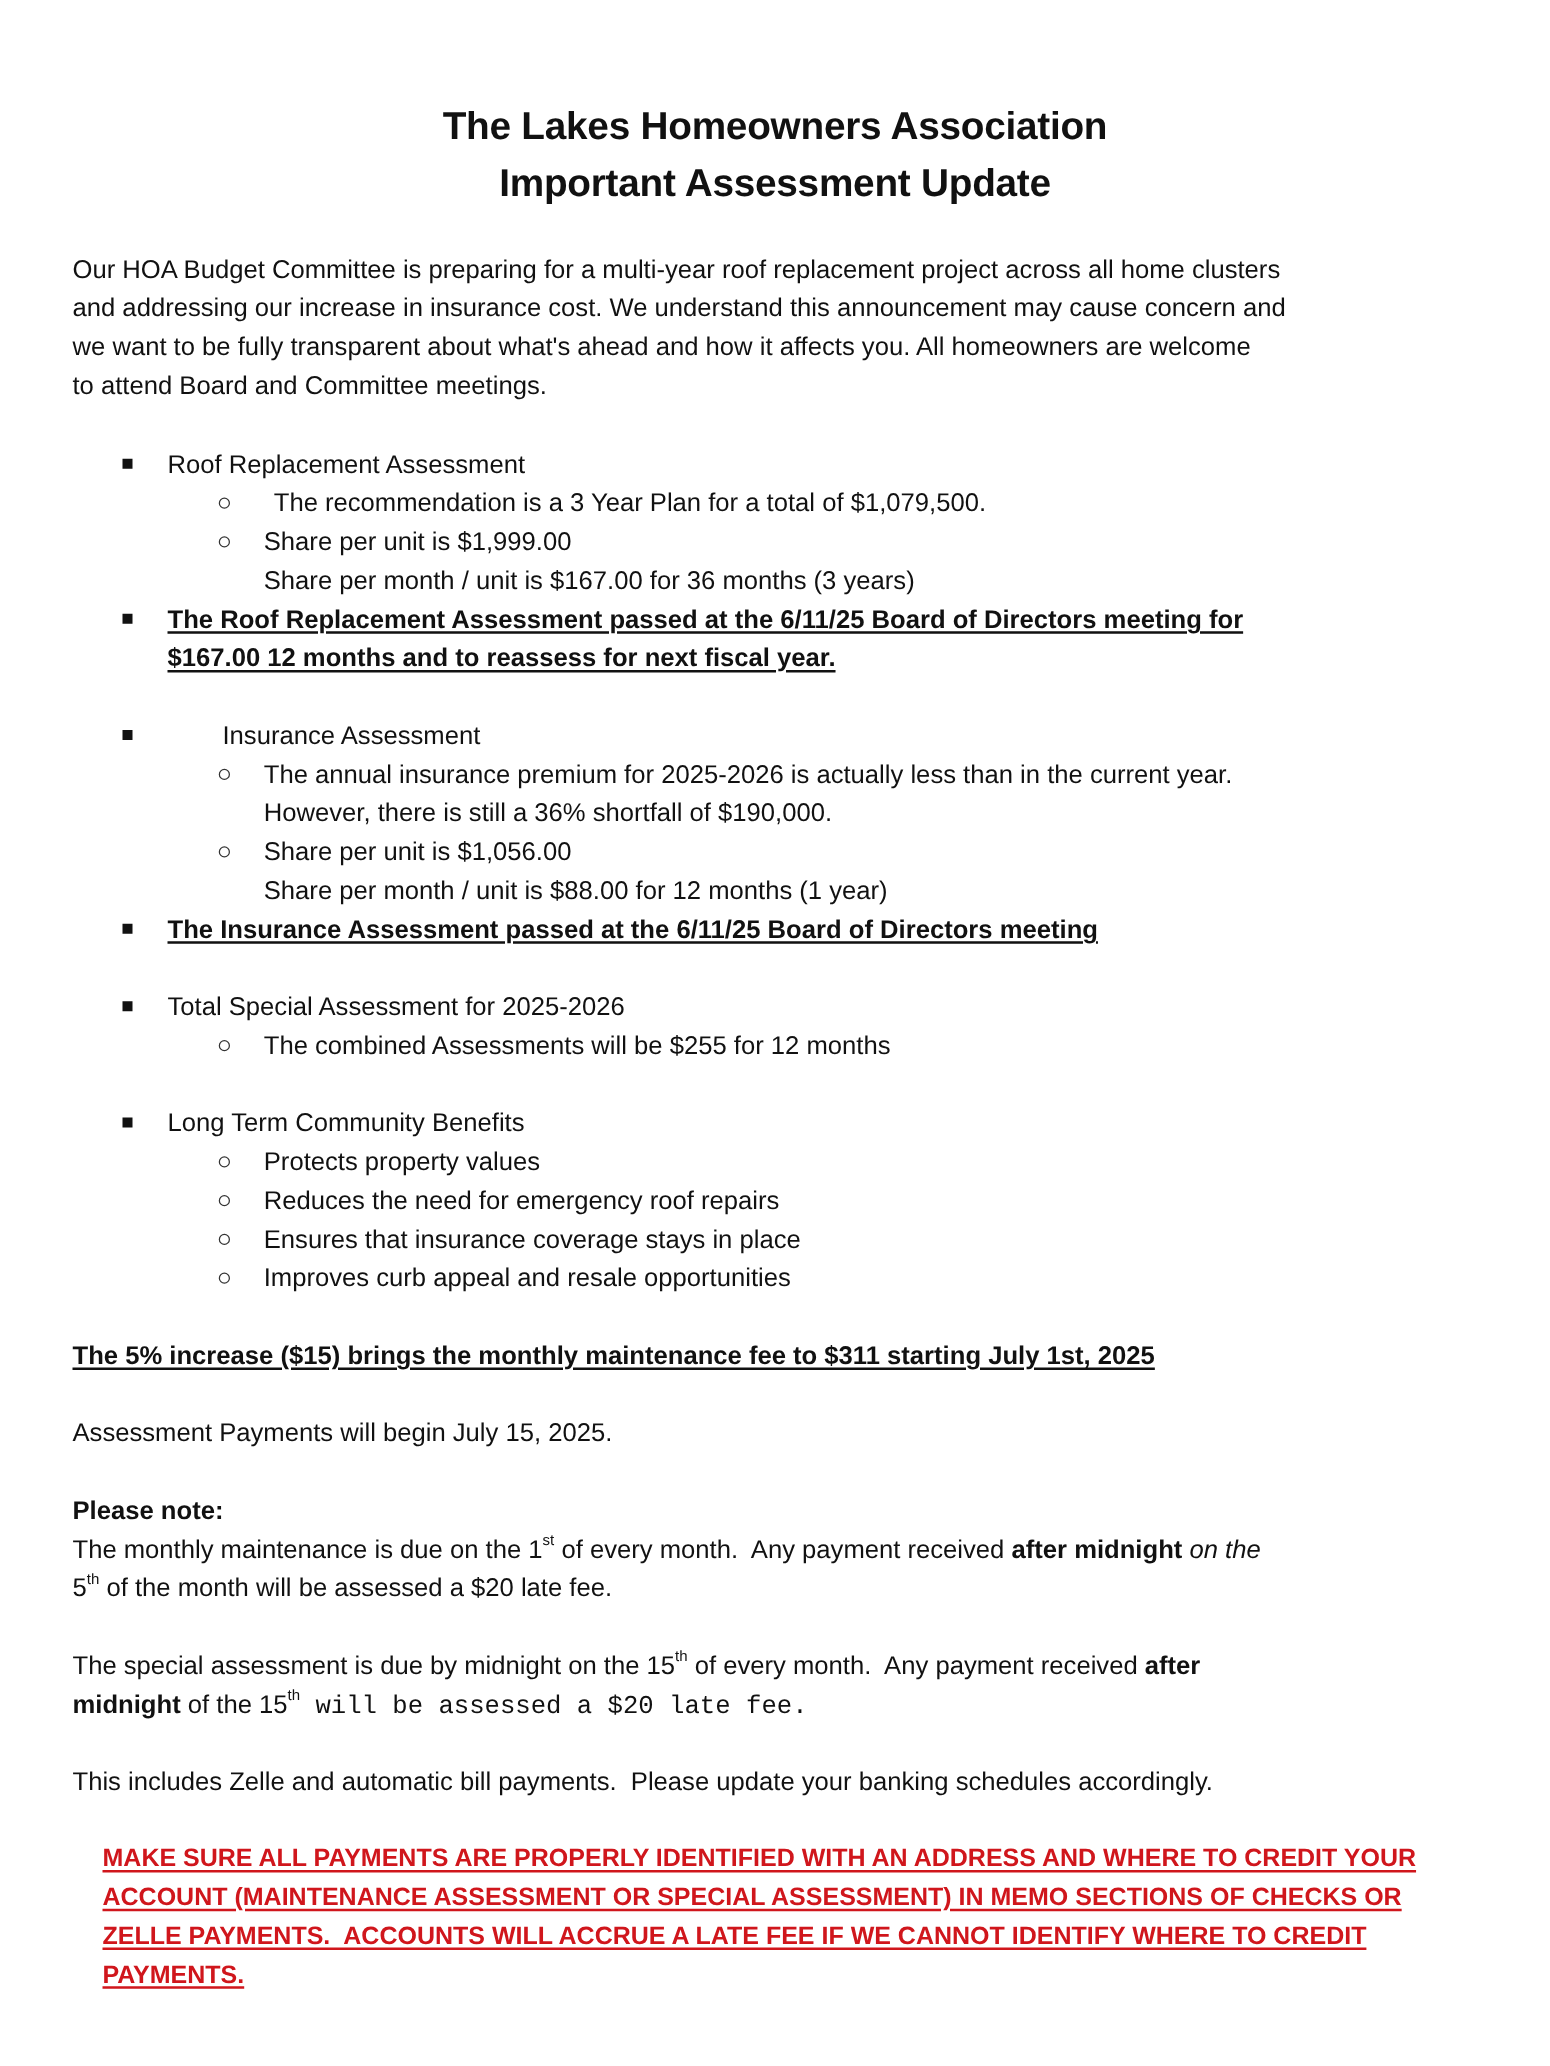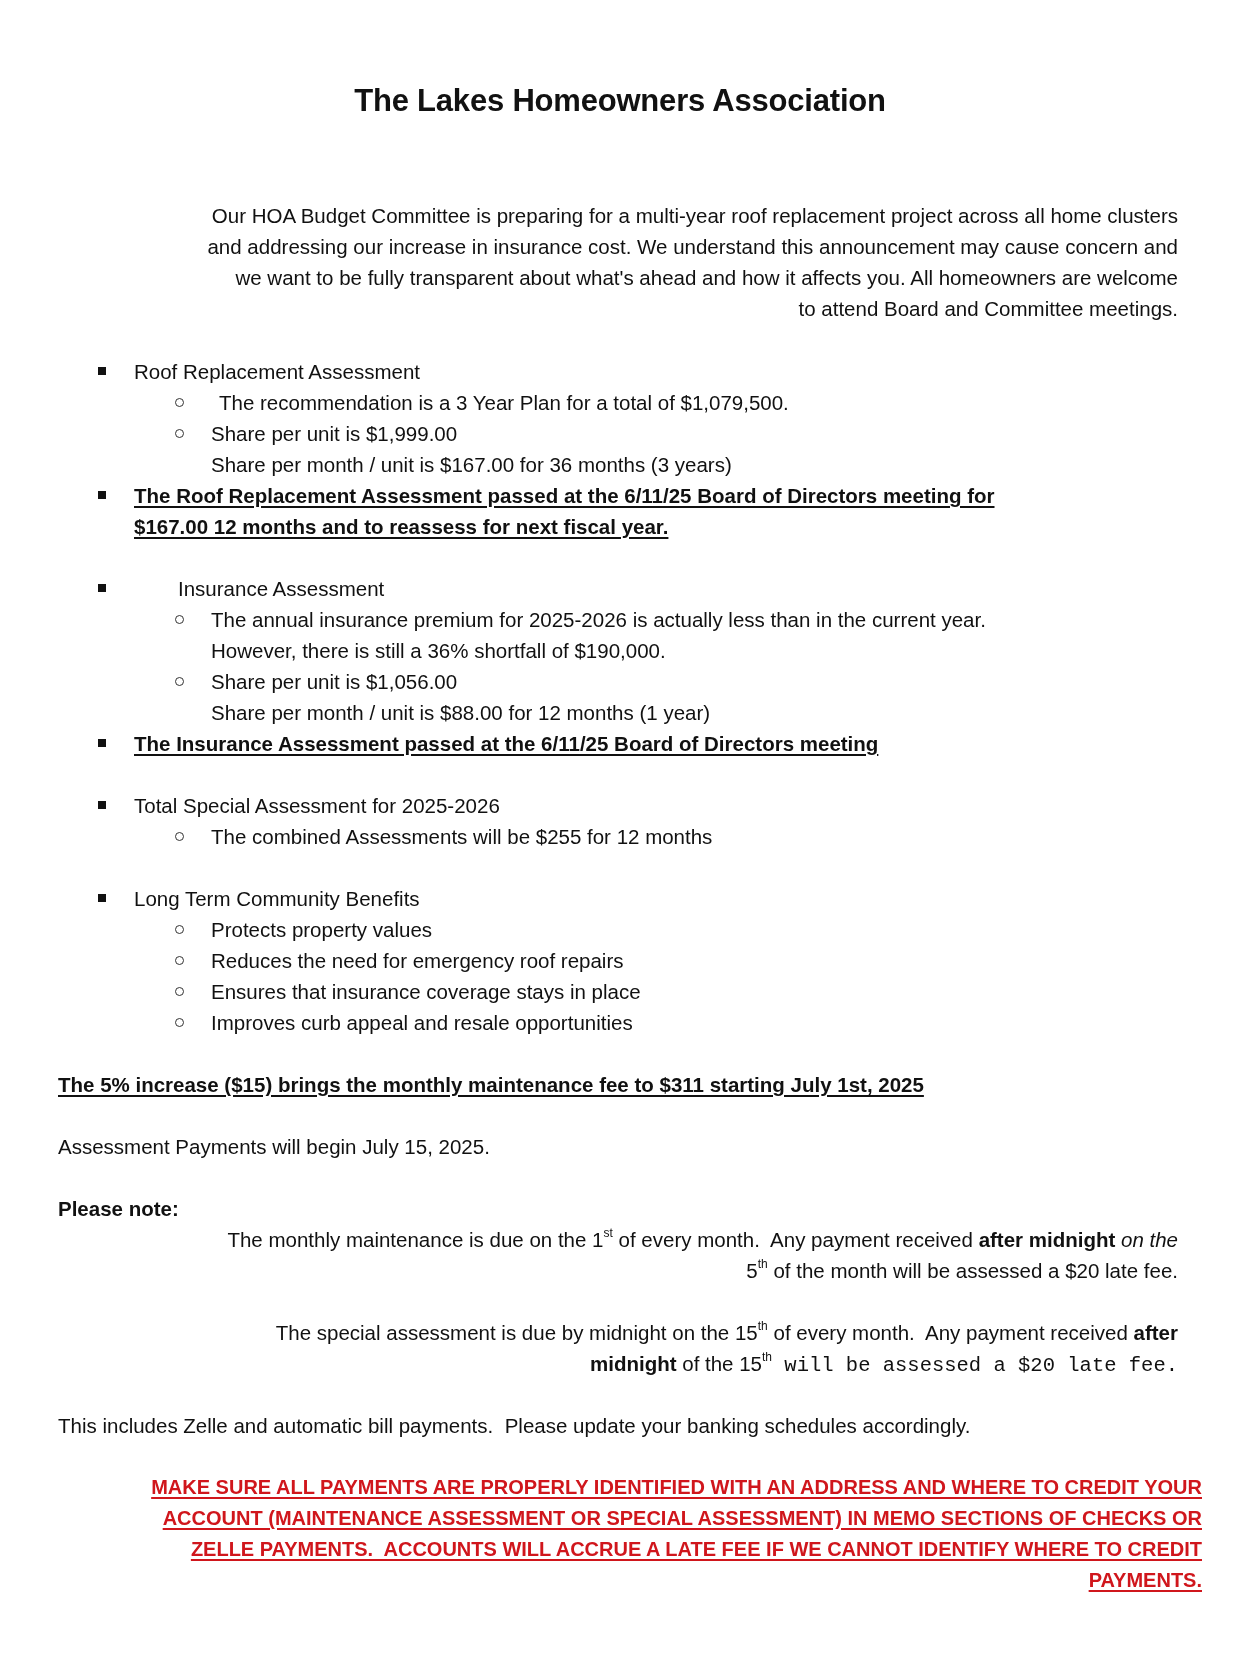--- a/index.html
+++ b/index.html
@@ -3,36 +3,37 @@
 <meta charset="utf-8">
 <style>
   html, body { margin:0; padding:0; background:#ffffff; }
   body { width:1240px; height:1653px; position:relative; overflow:hidden;
          font-family:"Liberation Sans", "DejaVu Sans", sans-serif; color:#111; }
   .page { position:absolute; left:0; top:0; width:1240px; height:1653px; }
   .title { position:absolute; left:0; width:1240px; text-align:center; font-weight:bold;
            font-size:31px; line-height:46px; top:78px; letter-spacing:-0.2px; }
   .title div { height:46px; }
   .para { position:absolute; left:58px; width:1120px; font-size:20.5px; line-height:31px; }
-  .line { white-space:nowrap; height:31px;text-align:right; }
+  .line { white-space:nowrap; height:31px; }
   .b { font-weight:bold; }
   .u { text-decoration:underline; text-underline-offset:3px; text-decoration-thickness:2px; }
   .bul { position:absolute; font-size:20.5px; line-height:31px; white-space:nowrap; }
   .sq { position:absolute; width:8px; height:8px; background:#111; }
   .circ { position:absolute; width:9px; height:9px; border:1.3px solid #333; border-radius:50%; box-sizing:border-box; }
   .red { color:#d0161c; }
   sup { font-size:12px; line-height:0; position:relative; top:-2px; }
 </style>
 </head>
 <body>
 
 <div class="page">
 
   <div class="title">
     <div>The Lakes Homeowners Association</div>
+    <div>Important Assessment Update</div>
   </div>
 
   <div class="para" style="top:200px;">
     <div class="line">Our HOA Budget Committee is preparing for a multi-year roof replacement project across all home clusters</div>
     <div class="line">and addressing our increase in insurance cost. We understand this announcement may cause concern and</div>
     <div class="line">we want to be fully transparent about what's ahead and how it affects you. All homeowners are welcome</div>
     <div class="line">to attend Board and Committee meetings.</div>
   </div>
 
   <div>

